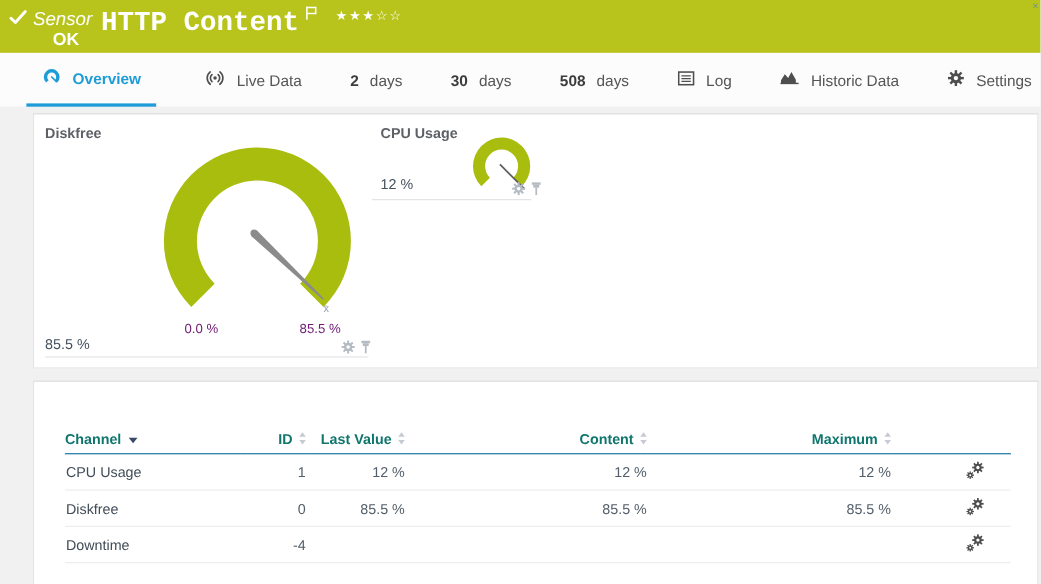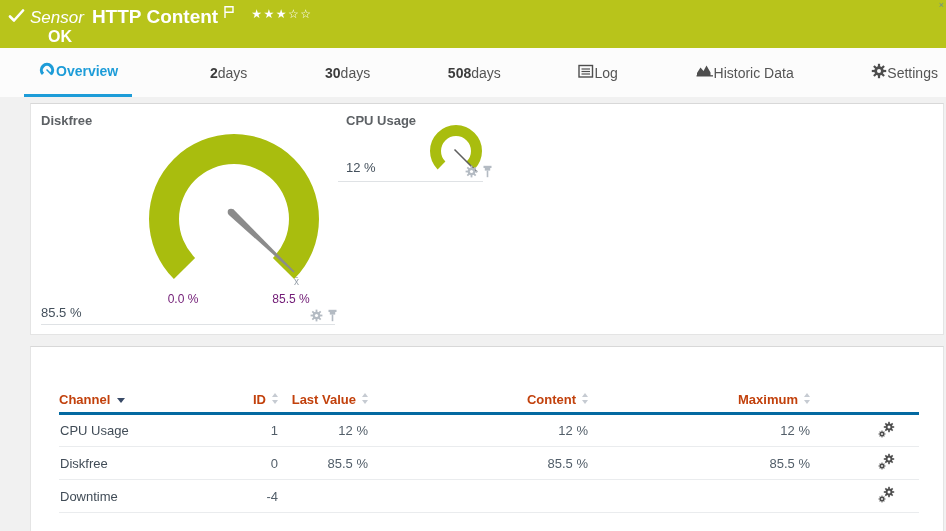--- a/index.html
+++ b/index.html
@@ -7,30 +7,30 @@
   .app {
     width:946px; height:531px; overflow:hidden; position:relative;
     font-family:"Liberation Sans", sans-serif; background:#f1f1f1;
   }
 
   
   .hdr { height:48px; background:#b8c41b; position:relative; color:#fff; }
   .hdr-check { position:absolute; left:8px; top:9px; }
   .hdr-line1 { position:absolute; left:30px; top:5px; display:flex; align-items:flex-start; }
   .hdr-kind { font-style:italic; font-size:17px; margin-top:3px; }
-  .hdr-title { font-weight:bold; font-size:19px; margin-left:8px; margin-top:1px; }
+  .hdr-title { font-weight:bold; font-size:25px; margin-left:8px; margin-top:1px;font-family:Liberation Mono, monospace; }
   .hdr-flag { margin-left:5px; margin-top:0; cursor:pointer; }
   .hdr-stars { margin-left:16px; font-size:12px; letter-spacing:1.5px; margin-top:2px; cursor:pointer; }
   .hdr-status { position:absolute; left:48px; top:28px; font-size:16px; font-weight:bold; }
   .hdr-close { position:absolute; right:2px; top:0; font-size:9px; color:rgba(90,130,170,.8); cursor:pointer; }
 
   
   .tabs { height:49px; background:#fcfcfc; display:flex; align-items:stretch;
           justify-content:space-between; padding:0 8px 0 24px; }
-  .tab { display:flex; align-items:center; gap:0; font-size:14px; color:#555;
+  .tab { display:flex; align-items:center; gap:10px; font-size:14px; color:#555;
          cursor:pointer; white-space:nowrap; }
   .tab .num { font-weight:bold; color:#3c3c3c; }
   .tab.active { color:#1d9cd8; font-weight:bold; border-bottom:3px solid #1d9cd8; padding:0 14px; }
 
   
   .content { height:434px; background:#f1f1f1; padding-top:6px; }
   .panel { background:#fff; border:1px solid #e4e4e4; border-top-color:#d8d8d8; margin:0 2px 0 30px; }
   .panel.gauges { height:232px; position:relative; }
   .panel.tablep { margin-top:11px; height:187px; padding:0 24px 0 28px; }
 
@@ -53,23 +53,23 @@
   .df-line  { left:10px; top:220px; width:294px; }
 
   .cpu-title { left:315px; top:9px; }
   .cpu-gauge { left:395px; top:19px; }
   .cpu-value { left:315px; top:56px; }
   .cpu-icons { left:434px; top:61px; z-index:2; }
   .cpu-line  { left:307px; top:77px; width:145px; }
 
   
   table { border-collapse:collapse; width:860px; table-layout:fixed; }
-  th { font-size:13px; color:#c2410c; font-weight:bold; text-align:right;
+  th { font-size:13px; color:#0f766e; font-weight:bold; text-align:right;
        vertical-align:top; padding:45px 0 5px; line-height:15px;
-       border-bottom:3px solid #0369a1; cursor:pointer; }
+       border-bottom:1px solid #0369a1; cursor:pointer; }
   th.c-channel { text-align:left; }
   th .wrap { width:60px; margin-left:auto; text-align:left; }
   td { height:33px; border-bottom:1px solid #eaecee; font-size:13px;
        color:#525e69; text-align:right; vertical-align:middle; }
   td.c-channel { text-align:left; color:#414c57; }
   td.c-tools { text-align:right; padding-right:24px; }
   td.c-tools span { cursor:pointer; line-height:0; display:inline-block; }
 
   .sort { display:inline-block; position:relative; width:7px; height:11px; margin-left:6px; }
   .sort::before { content:""; position:absolute; top:0; left:0;
@@ -110,20 +110,32 @@
 
   <div class="tabs">
     <div class="tab active">
       <span>
         <svg width="18" height="18" viewBox="0 0 20 20">
           <path d="M4.34,15.66 A8,8 0 1 1 15.66,15.66 L13.18,13.18 A4.5,4.5 0 1 0 6.82,13.18 Z" fill="#1d9cd8"></path>
           <line x1="9.5" y1="9.5" x2="15.2" y2="15.2" stroke="#1d9cd8" stroke-width="1.7"></line>
         </svg>
       </span>
       <span>Overview</span>
+    </div>
+    <div class="tab">
+      <span>
+        <svg width="19" height="18" viewBox="0 0 18 18" fill="none" stroke="#4e4e4e" stroke-width="1.5" stroke-linecap="round">
+          <circle cx="9" cy="9" r="1.6" fill="#4e4e4e" stroke="none"></circle>
+          <path d="M6.2,5.8 A4.3,4.3 0 0 0 6.2,12.2"></path>
+          <path d="M4.6,3.4 A7.1,7.1 0 0 0 4.6,14.6"></path>
+          <path d="M11.8,5.8 A4.3,4.3 0 0 1 11.8,12.2"></path>
+          <path d="M13.4,3.4 A7.1,7.1 0 0 1 13.4,14.6"></path>
+        </svg>
+      </span>
+      <span>Live Data</span>
     </div>
     <div class="tab">
       <span class="num">2</span>
       <span>days</span>
     </div>
     <div class="tab">
       <span class="num">30</span>
       <span>days</span>
     </div>
     <div class="tab">

